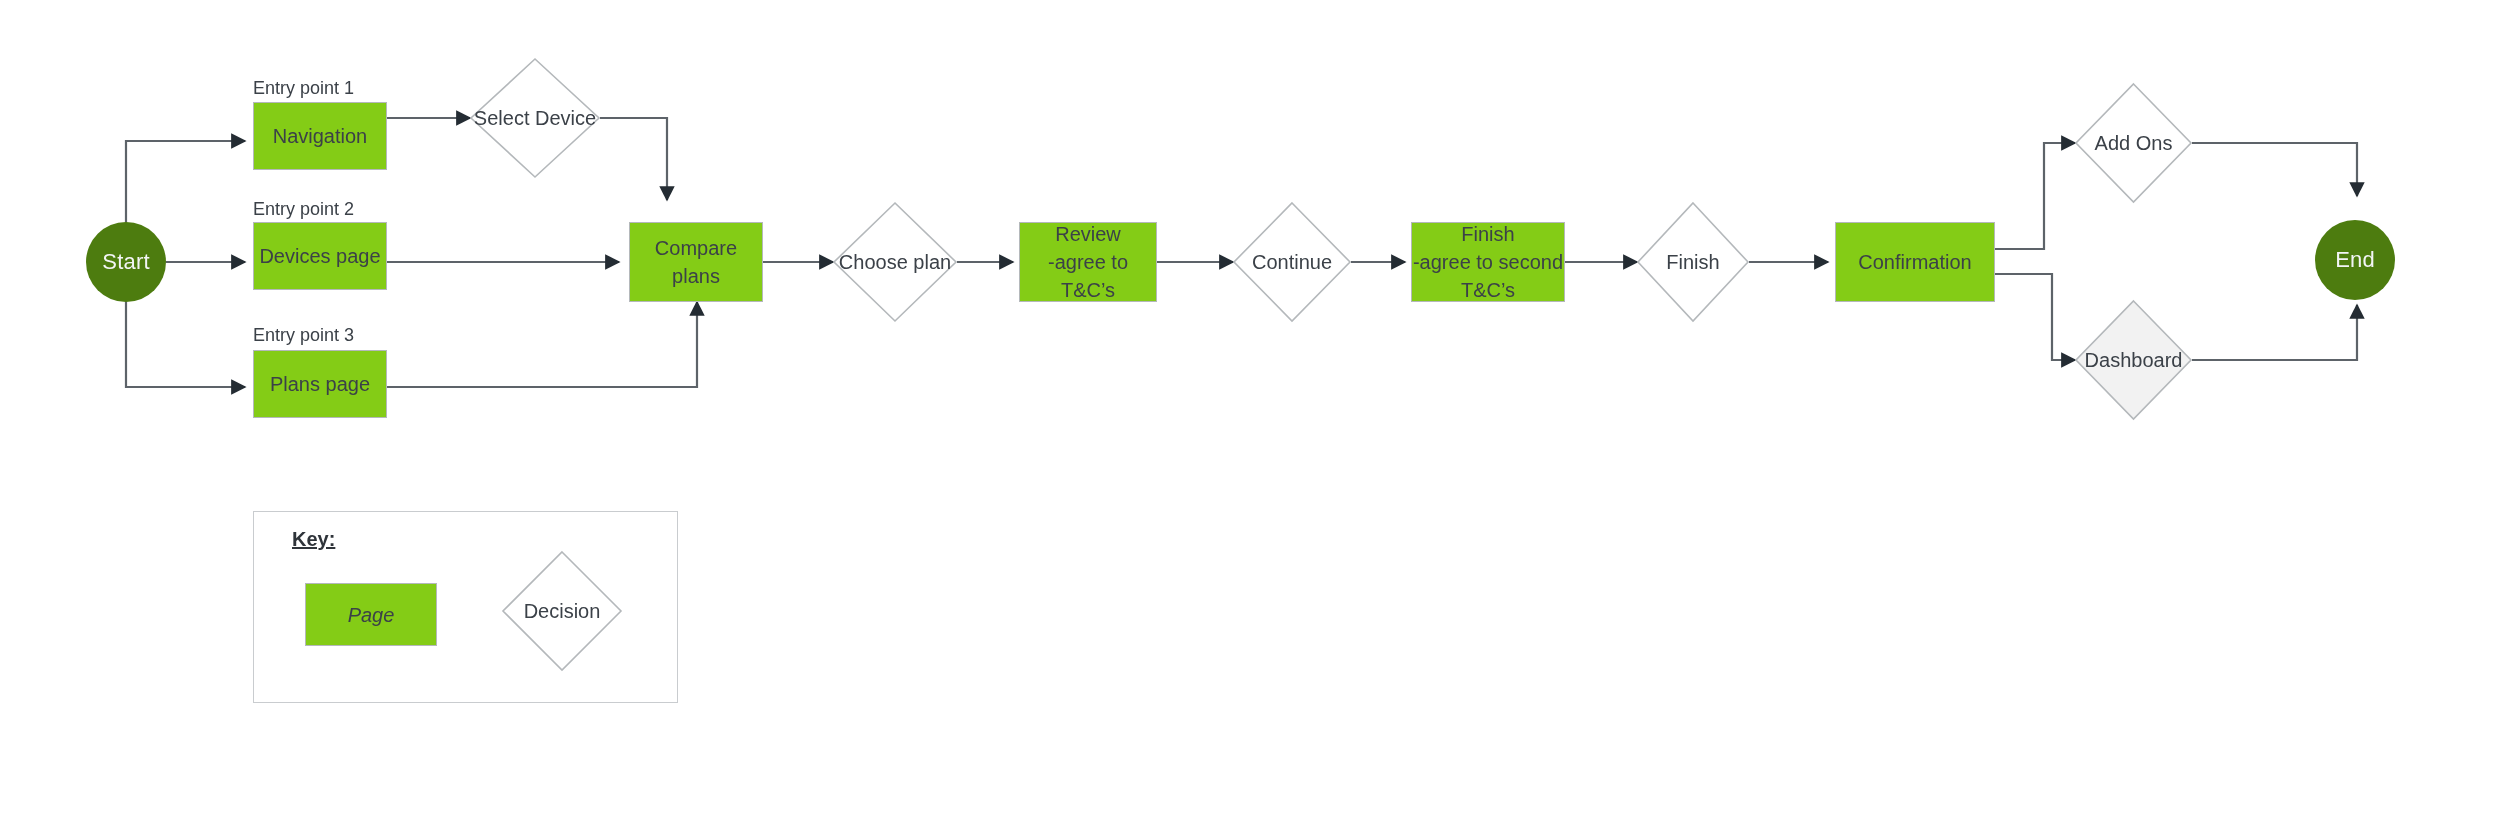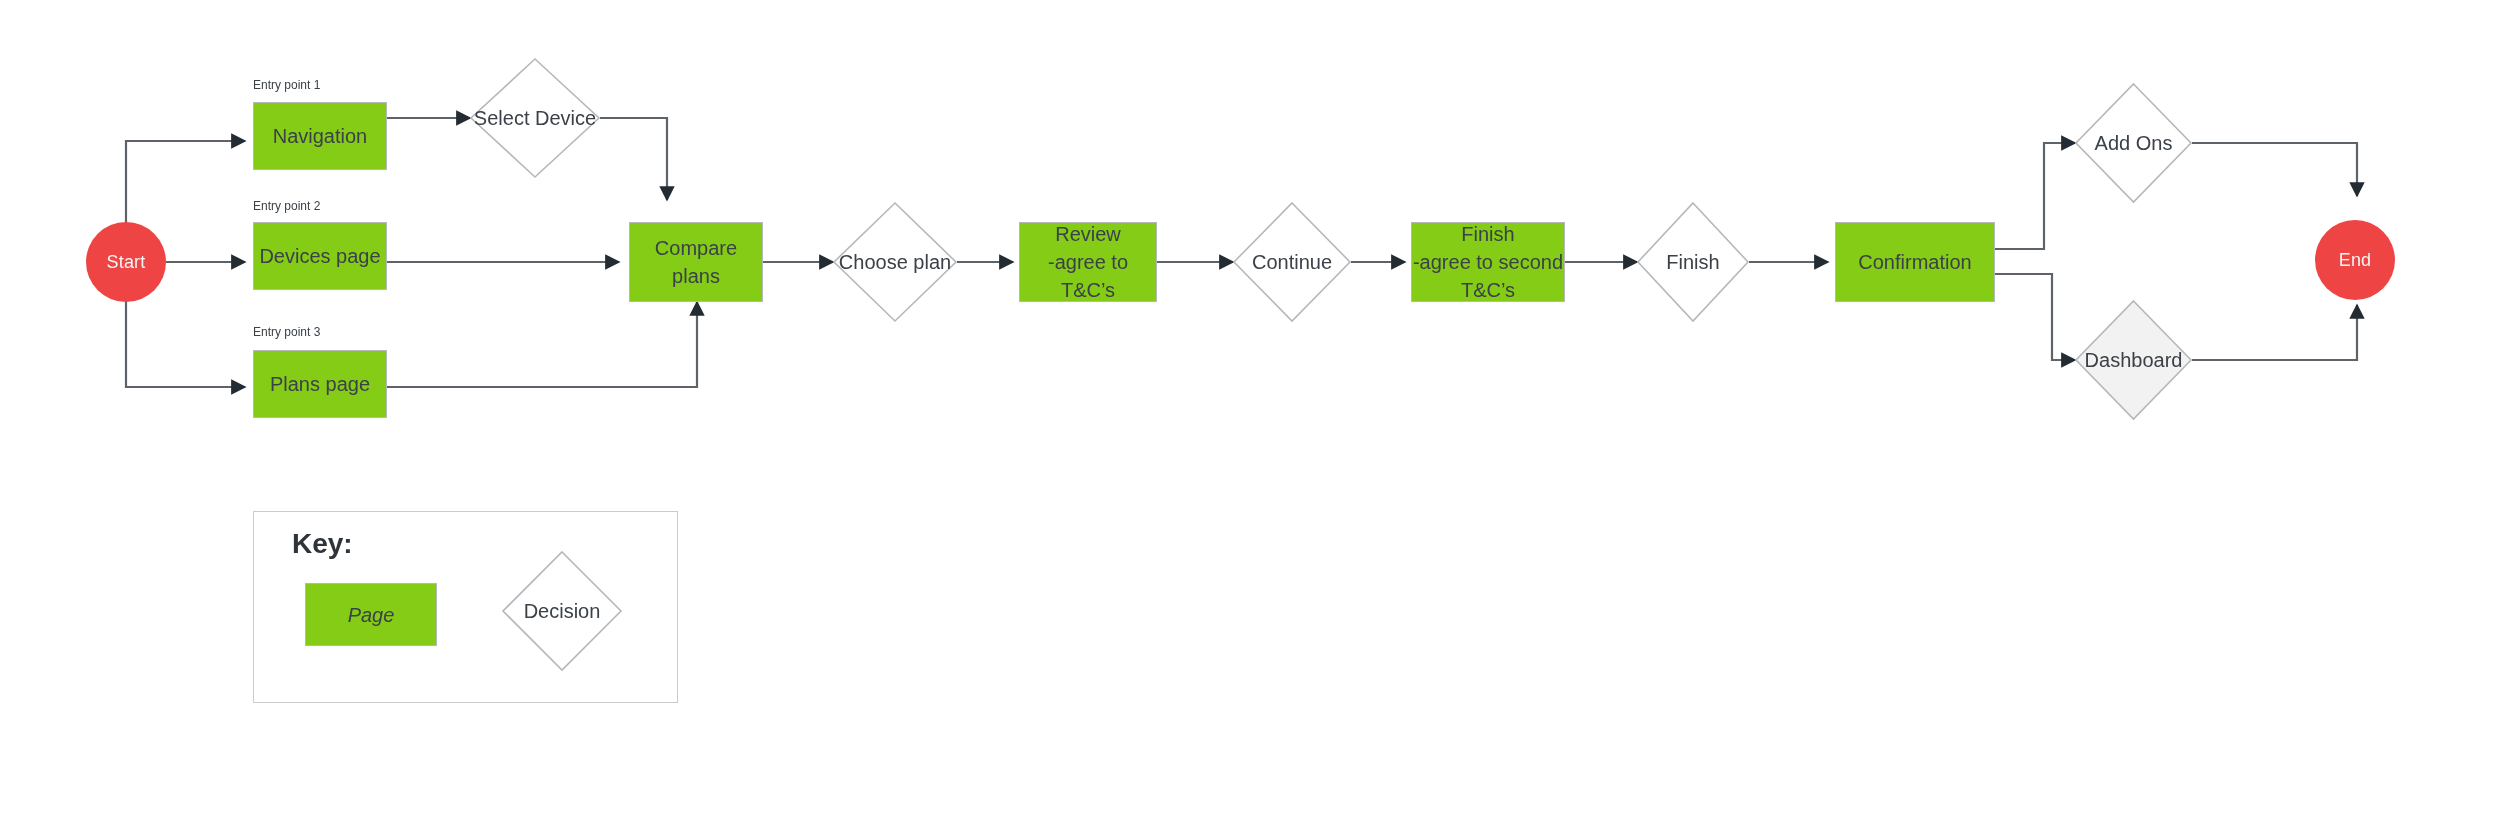--- a/index.html
+++ b/index.html
@@ -59,42 +59,43 @@
     display: flex;
     align-items: center;
     justify-content: center;
     font-size: 20px;
     color: #3b4148;
     text-align: center;
     white-space: nowrap;
   }
   .terminator {
     border-radius: 50%;
-    background: #ef4444;
+    background: #4d7c0f;
     color: #f3f5f6;
+    font-size: 22px;
+    letter-spacing: 0.2px;
+  }
+  .entry-label {
+    position: absolute;
     font-size: 18px;
-    letter-spacing: 0.2px;
-  }
-  .entry-label {
-    position: absolute;
-    font-size: 12px;
     color: #3b4148;
     white-space: nowrap;
   }
   .key-panel {
     position: absolute;
     border: 1.6px solid #c9cccf;
     background: #ffffff;
     box-sizing: border-box;
   }
   .key-title {
     position: absolute;
-    font-size: 28px;
+    font-size: 20px;
     font-weight: bold;
     color: #2f343a;
+    text-decoration: underline;
   }
 </style>
 </head>
 <body>
 
 <div id="canvas">
 
   <svg class="wires" viewBox="0 0 2500 821" width="2500" height="821">
     <defs>
       <marker id="arrow" viewBox="0 0 10 10" refX="9" refY="5" markerWidth="7" markerHeight="7" orient="auto-start-reverse">

